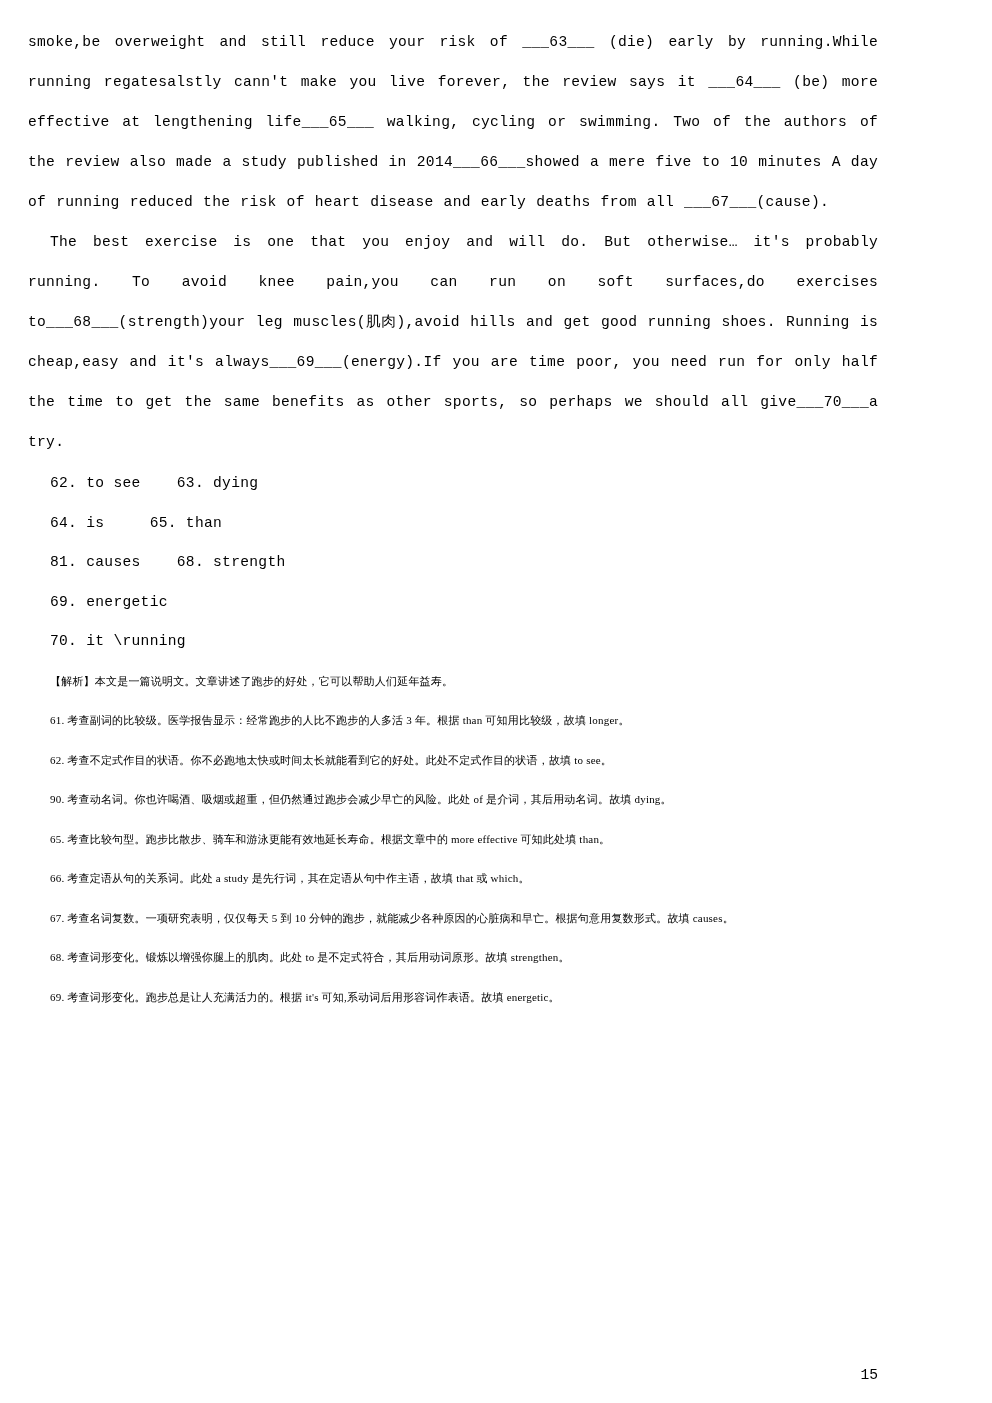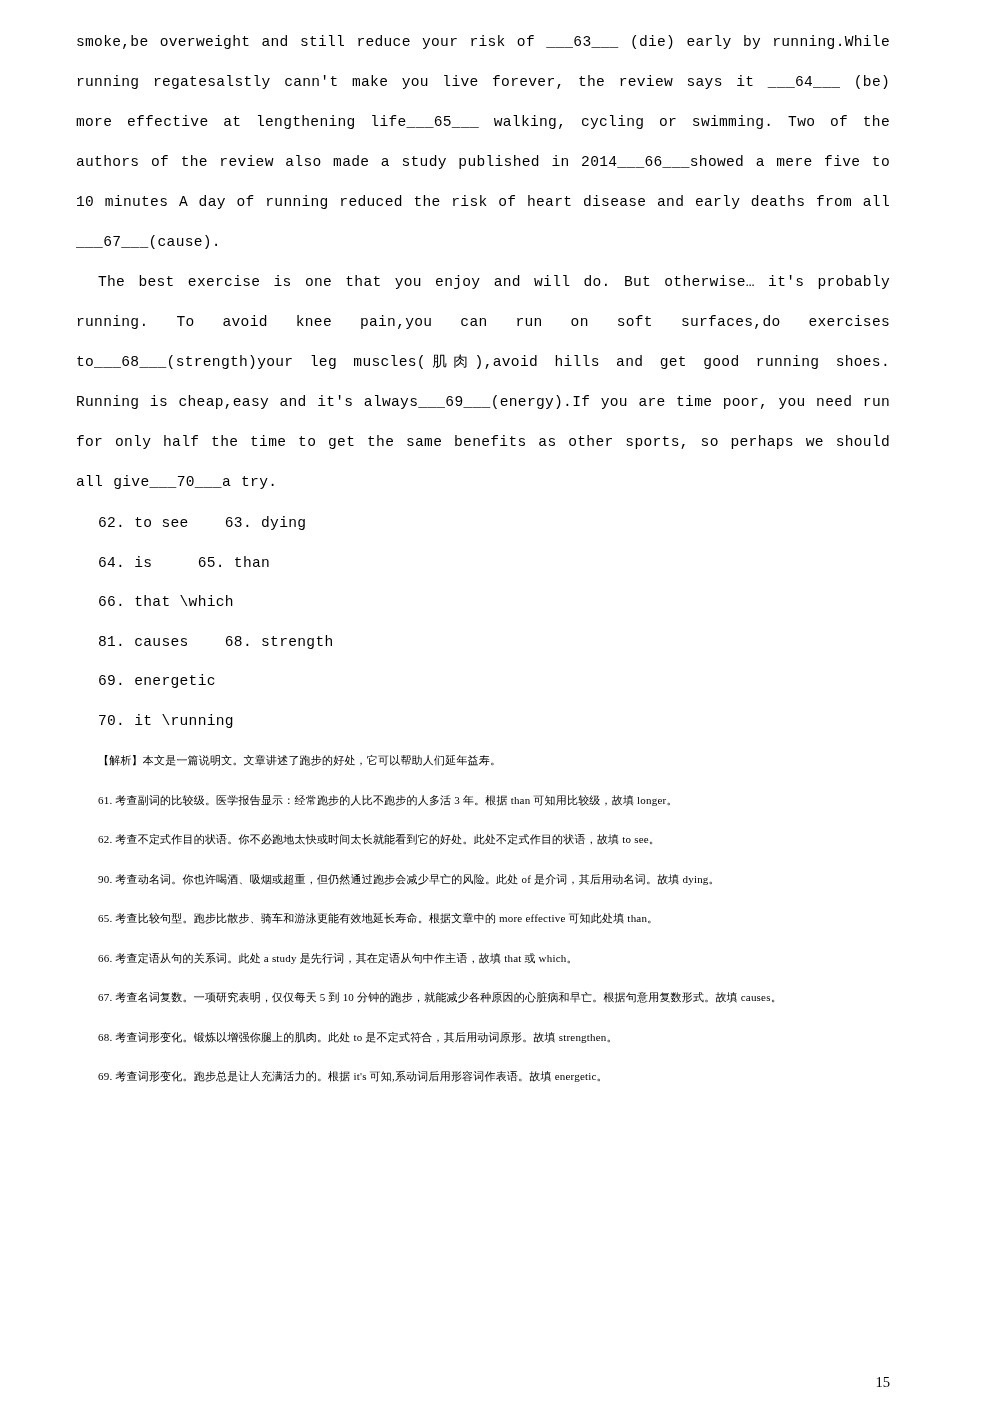--- a/index.html
+++ b/index.html
@@ -11,23 +11,22 @@
     width: 992px;
     min-height: 1403px;
     font-family: "Liberation Mono", "DejaVu Sans Mono", monospace;
     color: #000000;
     position: relative;
   }
   .page {
     width: 924px;
     min-height: 1403px;
     box-sizing: border-box;
-    padding: 22px 46px 10px 64px;
+    padding: 22px 46px 10px 28px;
     position: relative;
-    margin-left: 12px;
   }
   .para {
     font-size: 14.6px;
     line-height: 40px;
     letter-spacing: 0.3px;
     text-align: justify;
     margin: 0;
     word-spacing: 1px;
   }
   .para.indent {
@@ -57,38 +56,37 @@
     margin: 0;
     text-align: justify;
     text-indent: 22px;
   }
   .an-line.cn {
     font-family: "Liberation Serif", "DejaVu Serif", serif;
   }
   .page-number {
     position: absolute;
     right: 46px;
-    bottom: 12px;
+    bottom: 20px;
     font-size: 14.6px;
-    font-family: Liberation Serif, serif;
+    font-family: Liberation Mono, monospace;
   }
 </style>
 </head>
 <body>
 
 <div class="page">
 
   <p class="para">smoke,be overweight and still reduce your risk of ___63___ (die) early by running.While running regatesalstly cann't make you live forever, the review says it ___64___ (be) more effective at lengthening life___65___ walking, cycling or swimming. Two of the authors of the review also made a study published in 2014___66___showed a mere five to 10 minutes A day of running reduced the risk of heart disease and early deaths from all ___67___(cause).</p>
 
   <p class="para indent">The best exercise is one that you enjoy and will do. But otherwise… it's probably running. To avoid knee pain,you can run on soft surfaces,do exercises to___68___(strength)your leg muscles(肌肉),avoid hills and get good running shoes. Running is cheap,easy and it's always___69___(energy).If you are time poor, you need run for only half the time to get the same benefits as other sports, so perhaps we should all give___70___a try.</p>
 
   <div class="answers">
     <p class="ans-line">62. to see    63. dying</p>
     <p class="ans-line">64. is     65. than</p>
-    <p class="ans-line">66. that \which</p>
     <p class="ans-line">81. causes    68. strength</p>
     <p class="ans-line">69. energetic</p>
     <p class="ans-line">70. it \running</p>
   </div>
 
   <div class="analysis">
     <p class="an-line cn">【解析】本文是一篇说明文。文章讲述了跑步的好处，它可以帮助人们延年益寿。</p>
     <p class="an-line cn">61. 考查副词的比较级。医学报告显示：经常跑步的人比不跑步的人多活 3 年。根据 than 可知用比较级，故填 longer。</p>
     <p class="an-line cn">62. 考查不定式作目的状语。你不必跑地太快或时间太长就能看到它的好处。此处不定式作目的状语，故填 to see。</p>
     <p class="an-line cn">90. 考查动名词。你也许喝酒、吸烟或超重，但仍然通过跑步会减少早亡的风险。此处 of 是介词，其后用动名词。故填 dying。</p>

